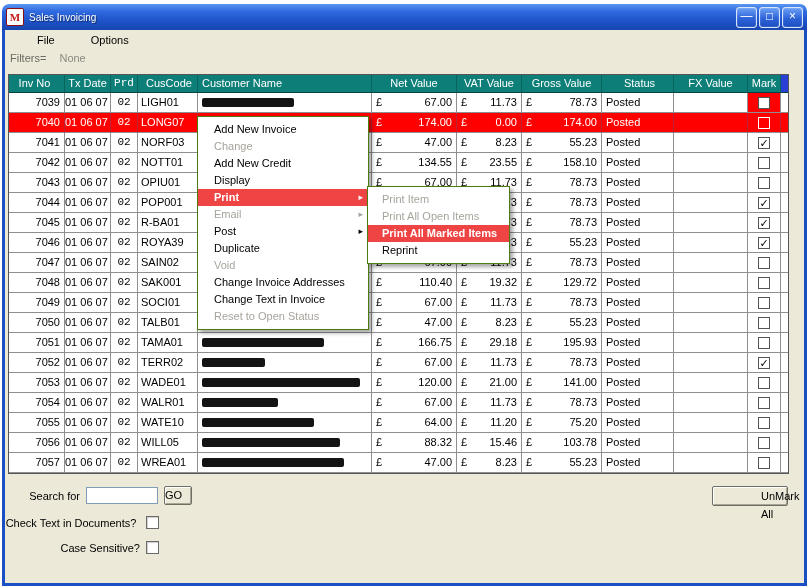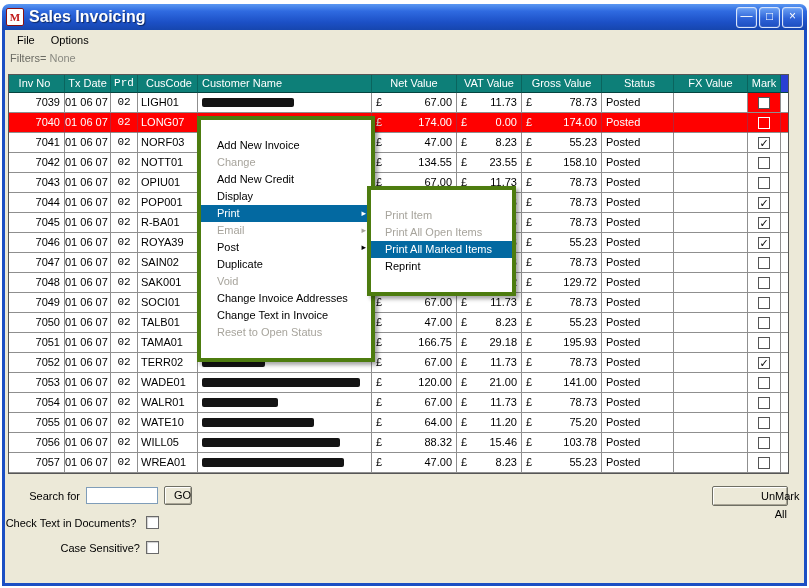--- a/index.html
+++ b/index.html
@@ -16,38 +16,38 @@
     position:absolute;left:0;top:0;right:0;height:26px;
     background:linear-gradient(180deg,#5a97f2 0%,#2f6ae0 28%,#1c50c6 70%,#1646ae 100%);
     border-radius:7px 7px 0 0;
     display:flex;align-items:center;padding:0 4px;box-sizing:border-box;
   }
   .app-icon{
     width:16px;height:16px;background:#fff;border:1px solid #8a1010;border-radius:2px;
     display:flex;align-items:center;justify-content:center;margin-right:5px;
     color:#c01818;font-weight:bold;font-size:11px;font-family:"Liberation Serif",serif;
   }
-  .title-text{color:#fff;font-weight:bold;font-size:16px;text-shadow:1px 1px 1px rgba(0,0,0,.5);flex:1;}
+  .title-text{color:#fff;font-weight:normal;font-size:10px;text-shadow:1px 1px 1px rgba(0,0,0,.5);flex:1;}
   .tb-btn{
     width:19px;height:19px;margin-left:2px;border:1px solid #d8e4fa;border-radius:3px;
     background:linear-gradient(180deg,#6ba1f5 0%,#2e63d8 55%,#1c4ec0 100%);
     color:#fff;font-size:12px;line-height:17px;text-align:center;cursor:default;
     box-shadow:inset 0 0 1px #fff;
   }
   
   .content{
     position:absolute;left:0;right:0;top:26px;bottom:0;
     background:#ECE9D8;
     border-left:3px solid #1B4FC4;border-right:3px solid #1B4FC4;border-bottom:3px solid #1B4FC4;
     box-sizing:border-box;
   }
   .menubar{position:absolute;left:3px;top:26px;right:3px;height:20px;display:flex;align-items:center;padding-left:4px;box-sizing:border-box;}
-  .menu-btn{padding:2px 8px;cursor:default;}
+  .menu-btn{padding:2px 8px;cursor:default;margin-left:20px;}
   .filterbar{position:absolute;left:8px;top:48px;height:16px;color:#6b6b63;}
-  .filterbar .flabel{color:#6b6b63;}
+  .filterbar .flabel{color:#6b6b63;margin-right:10px;}
   .filterbar .fvalue{color:#8a8a82;}
   
   .grid{position:absolute;left:6px;top:70px;width:779px;border:1px solid #565656;background:#fff;}
   .gr{display:flex;width:779px;}
   .gc{box-sizing:border-box;border-right:1px solid #8f8f8f;border-bottom:1px solid #8f8f8f;overflow:hidden;white-space:nowrap;height:20px;line-height:19px;}
   .ghead .gc{height:18px;line-height:17px;background:#0D7F78;color:#fff;text-align:center;border-right:1px solid #0a645e;border-bottom:1px solid #05433f;font-size:11px;}
   .c1{width:56px;text-align:right;padding-right:4px;}
   .c2{width:46px;text-align:left;}
   .c3{width:27px;text-align:center;font-family:Liberation Mono, monospace;}
   .c4{width:60px;padding-left:3px;}
@@ -63,41 +63,41 @@
   .money{display:flex;justify-content:space-between;padding:0 4px;}
   .gr.sel{background:#FF0000;color:#fff;}
   .gr.sel .gc{border-right-color:#b23;border-bottom-color:#8f8f8f;}
   .mark-red{background:#FF0000;}
   .cb{width:12px;height:12px;background:#fff;border:1px solid #555;box-sizing:border-box;
       font-size:11px;line-height:10px;text-align:center;color:#000;font-weight:bold;}
   .gr.sel .cb{background:transparent;border-color:#fff;}
   .scrib{display:inline-block;height:9px;background:#141414;border-radius:2px;}
   
   .menu{
-    position:absolute;background:#fff;border:4px solid #4d7c0f;padding:17px 0;
+    position:absolute;background:#fff;border:1px solid #4d7c0f;padding:4px 0;
     box-shadow:3px 3px 4px rgba(0,0,0,.35);z-index:50;
   }
   .ctx{left:195px;top:112px;width:170px;}
   .sub{left:365px;top:182px;width:141px;}
   .mi{height:17px;line-height:17px;padding:0 16px 0 16px;position:relative;color:#000;cursor:default;box-sizing:border-box;}
   .sub .mi{padding:0 8px 0 14px;}
   .mi.dis{color:#A7A49C;}
-  .mi.hl{background:#0369a1;color:#fff;}
+  .mi.hl{background:#ef4444;color:#fff;font-weight:bold;}
   .mi .arr{position:absolute;right:5px;top:0;font-size:9px;}
   
   .flabel-r{position:absolute;color:#000;}
   .search-label{left:0;width:78px;text-align:right;top:486px;}
   .search-input{
     position:absolute;left:84px;top:483px;width:72px;height:17px;border:1px solid #7F9DB9;background:#fff;
     font-family:inherit;font-size:11px;padding:0 2px;box-sizing:border-box;
   }
   .btn{
     position:absolute;background:#ECE9D8;border:1px solid #6f6f64;border-radius:2px;
     box-shadow:inset 1px 1px 0 #fff, inset -1px -1px 0 #a9a596;
-    font-size:11px;text-align:right;cursor:default;box-sizing:border-box;line-height:17px;
+    font-size:11px;text-align:left;cursor:default;box-sizing:border-box;line-height:17px;
   }
   .go-btn{left:162px;top:482px;width:28px;height:19px;}
   .unmark-btn{left:710px;top:482px;width:76px;height:20px;line-height:18px;padding-left:48px;}
   .chk-label1{left:0;width:138px;text-align:center;top:513px;}
   .chk-label2{left:0;width:138px;text-align:right;top:538px;}
   .fcb{position:absolute;width:13px;height:13px;background:#fff;border:1px solid #6a6a6a;box-shadow:inset 1px 1px 1px #cfcfcf;box-sizing:border-box;}
   .fcb1{left:144px;top:512px;}
   .fcb2{left:144px;top:537px;}
 </style>
 </head>

